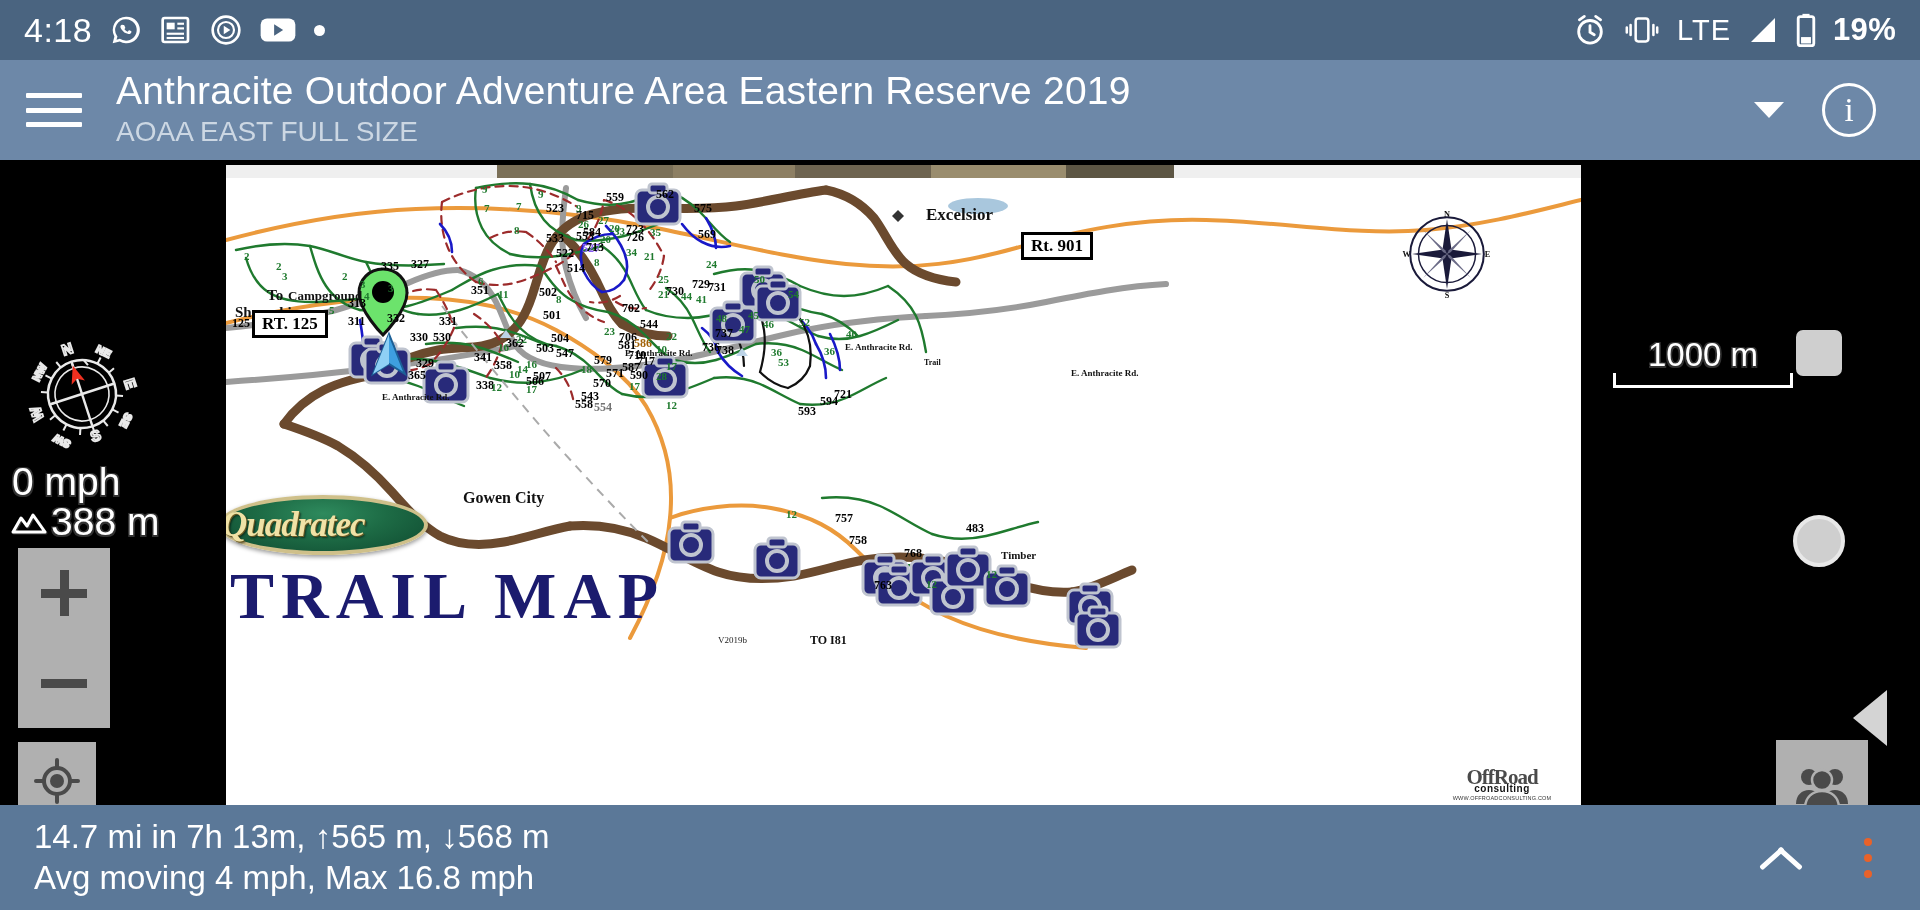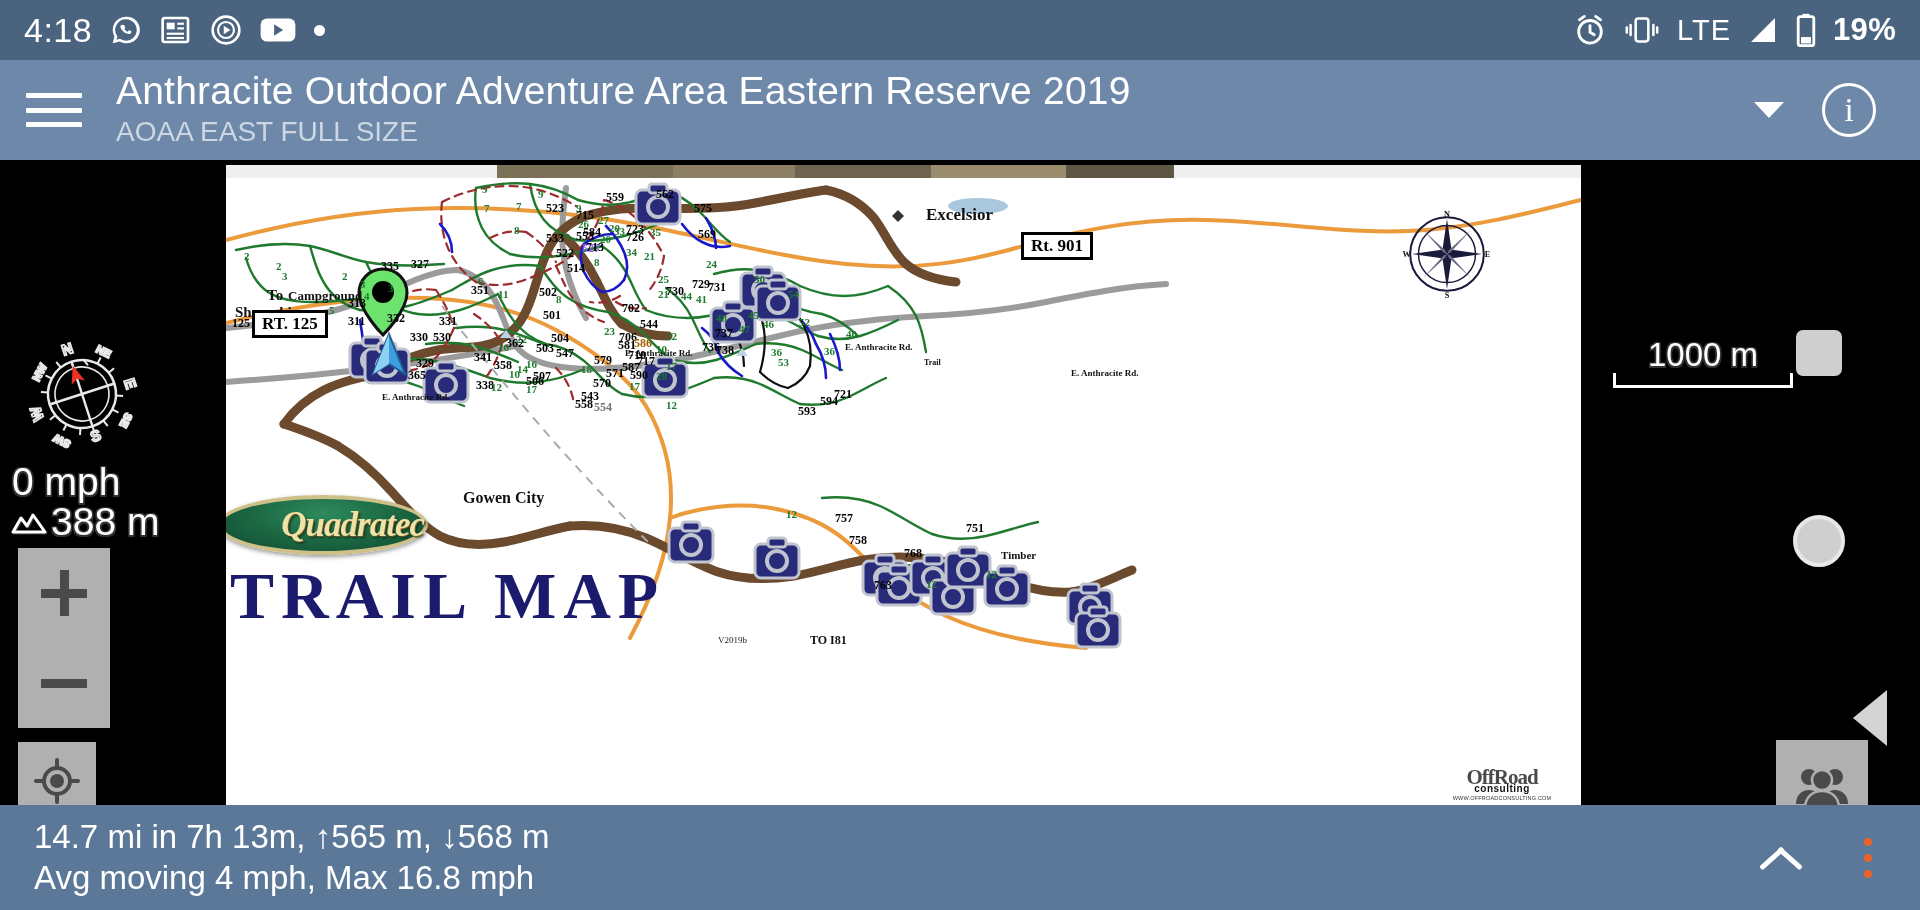--- a/index.html
+++ b/index.html
@@ -65,21 +65,21 @@
   #location-pin{ position:absolute; left:131px; top:102px; width:52px; height:70px; }
   
   #nav-arrow{ position:absolute; left:137px; top:165px; width:52px; height:52px; }
 
   .cam-marker{ position:absolute; width:48px; height:44px; }
 
   
   #quadratec{ position:absolute; left:-8px; top:330px; width:210px; height:60px;
     border-radius:50%;
     background:radial-gradient(ellipse at 50% 28%, #2e8a5d 0%, #1d6b45 45%, #0f4a30 100%);
-    border:4px solid #cfc08a; display:flex; align-items:center; justify-content:flex-end;
+    border:4px solid #cfc08a; display:flex; align-items:center; justify-content:flex-start;
     box-shadow:0 2px 4px rgba(0,0,0,.4); }
   #quadratec span{ font-family:"Liberation Serif", serif; font-style:italic; font-weight:700;
     font-size:35px; color:#f0e2a6; letter-spacing:-1px;
     text-shadow:1px 1px 0 #6b5a22, 2px 2px 2px rgba(0,0,0,.5); }
   #trailmap-title{ position:absolute; left:4px; top:400px; font-family:"Liberation Serif",serif;
     font-weight:700; font-size:66px; color:#1b1b6e; letter-spacing:7px; line-height:.95; }
   #trailmap-sub{ position:absolute; left:4px; top:455px; font-family:"Liberation Serif",serif;
     font-weight:700; font-size:50px; color:#2236c8; letter-spacing:3px; line-height:1; }
   #version-tag{ position:absolute; left:492px; top:470px; font-family:"Liberation Serif",serif;
     font-size:9px; color:#222; }
@@ -607,21 +607,21 @@
         <div class="mlabel" style="left: 368px; top: 188px; font-size: 12px; color: rgb(0, 0, 0);">579</div>
         <div class="mlabel" style="left: 349px; top: 188px; font-size: 12px; color: rgb(0, 0, 0); margin-top: 44px;">558</div>
         <div class="mlabel" style="left: 330px; top: 181px; font-size: 12px; color: rgb(0, 0, 0);">547</div>
         <div class="mlabel" style="left: 489px; top: 161px; font-size: 12px; color: rgb(0, 0, 0);">737</div>
         <div class="mlabel" style="left: 476px; top: 175px; font-size: 12px; color: rgb(0, 0, 0);">736</div>
         <div class="mlabel" style="left: 490px; top: 178px; font-size: 12px; color: rgb(0, 0, 0);">738</div>
         <div class="mlabel" style="left: 609px; top: 346px; font-size: 12px; color: rgb(0, 0, 0);">757</div>
         <div class="mlabel" style="left: 623px; top: 368px; font-size: 12px; color: rgb(0, 0, 0);">758</div>
         <div class="mlabel" style="left: 678px; top: 381px; font-size: 12px; color: rgb(0, 0, 0);">768</div>
         <div class="mlabel" style="left: 648px; top: 413px; font-size: 12px; color: rgb(0, 0, 0);">763</div>
-        <div class="mlabel" style="left: 740px; top: 356px; font-size: 12px; color: rgb(0, 0, 0);">751</div>
+        <div class="mlabel" style="left: 740px; top: 356px; font-size: 12px; color: rgb(0, 0, 0);">483</div>
         <div class="mlabel" style="left: 256px; top: 18px; font-size: 11px; color: rgb(31, 122, 46);">9</div>
         <div class="mlabel" style="left: 312px; top: 23px; font-size: 11px; color: rgb(31, 122, 46);">9</div>
         <div class="mlabel" style="left: 258px; top: 37px; font-size: 11px; color: rgb(31, 122, 46);">7</div>
         <div class="mlabel" style="left: 290px; top: 35px; font-size: 11px; color: rgb(31, 122, 46);">7</div>
         <div class="mlabel" style="left: 350px; top: 37px; font-size: 11px; color: rgb(31, 122, 46);">9</div>
         <div class="mlabel" style="left: 288px; top: 59px; font-size: 11px; color: rgb(31, 122, 46);">8</div>
         <div class="mlabel" style="left: 18px; top: 85px; font-size: 11px; color: rgb(31, 122, 46);">2</div>
         <div class="mlabel" style="left: 50px; top: 95px; font-size: 11px; color: rgb(31, 122, 46);">2</div>
         <div class="mlabel" style="left: 56px; top: 105px; font-size: 11px; color: rgb(31, 122, 46);">3</div>
         <div class="mlabel" style="left: 116px; top: 105px; font-size: 11px; color: rgb(31, 122, 46);">2</div>

